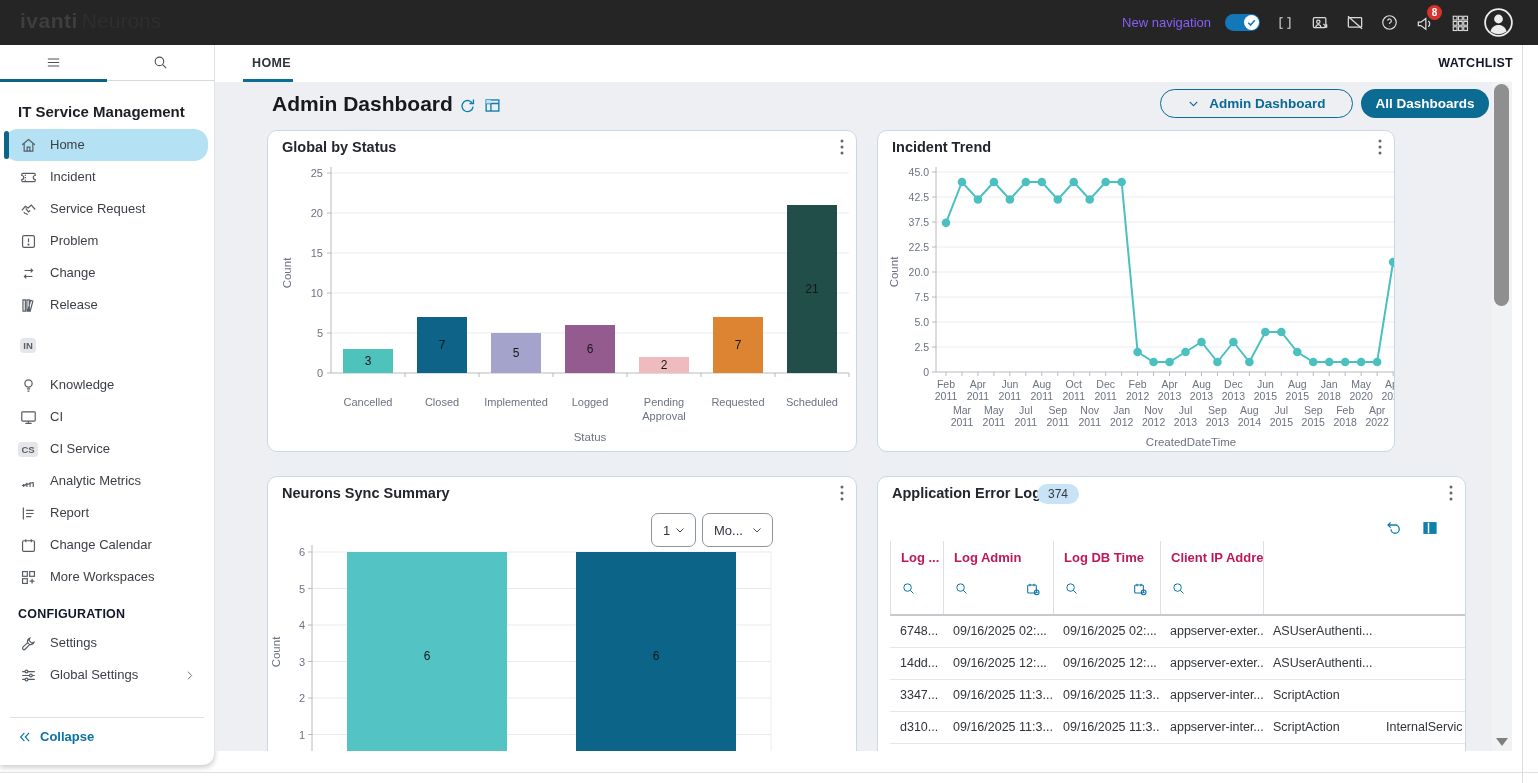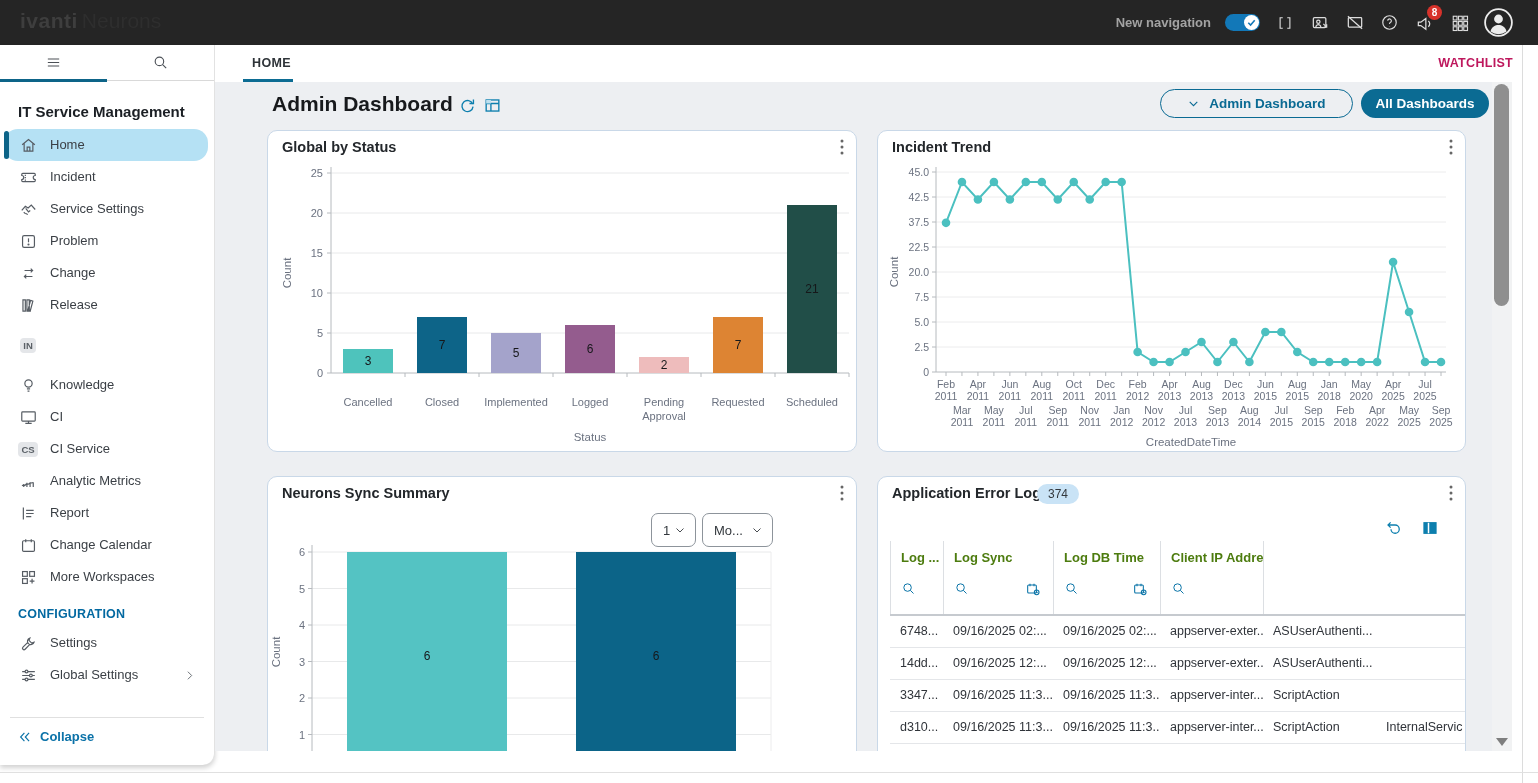--- a/index.html
+++ b/index.html
@@ -5,21 +5,21 @@
   * { margin:0; padding:0; box-sizing:border-box; }
   html,body { width:1538px; height:783px; overflow:hidden; background:#fff;
     font-family:"Liberation Sans", sans-serif; }
 
   
   .topbar { position:absolute; left:0; top:0; width:1538px; height:45px; background:#252525; }
   .logo { position:absolute; left:20px; top:9px; font-size:21px; }
   .logo .lg1 { color:#3e3e3e; font-weight:bold; letter-spacing:.5px; }
   .logo .lg2 { color:#2e2e2e; font-weight:400; margin-left:4px; }
   .topbar-right { position:absolute; right:25px; top:0; height:45px; display:flex; align-items:center; gap:14px; }
-  .newnav { color:#a3a3a3; font-size:13px; font-weight:700; }
+  .newnav { color:#8b5cf6; font-size:13px; font-weight:400; }
   .toggle { width:35px; height:17px; border-radius:9px; background:#1278b8; position:relative; cursor:pointer; }
   .toggle .knob { position:absolute; right:1px; top:1px; width:15px; height:15px; border-radius:50%; background:#fff;
     display:flex; align-items:center; justify-content:center; }
   .tb-icon { width:21px; height:21px; display:flex; align-items:center; justify-content:center; position:relative; }
   .tb-icon svg { stroke:#dcdcdc; fill:none; stroke-width:1.5; }
   .notif-badge { position:absolute; top:-7px; right:-7px; min-width:15px; height:15px; border-radius:8px; background:#d7322b;
     color:#fff; font-size:10px; font-weight:bold; display:flex; align-items:center; justify-content:center; padding:0 3px; }
   .avatar { width:29px; height:29px; }
 
   
@@ -35,31 +35,31 @@
     cursor:pointer; color:#3a3f45; font-size:13px; }
   .side-item.two-line { height:48px; }
   .side-item.selected { background:#b5e1f4; }
   .side-item.selected .accent { position:absolute; left:0; top:2px; bottom:2px; width:4.5px; border-radius:3px; background:#0d6488; }
   .side-item .ic { width:20px; margin:0 12px 0 14px; display:flex; align-items:center; justify-content:center; flex:none; }
   .side-item .ic svg { stroke:#565c63; fill:none; stroke-width:1.5; }
   .badge-ic { background:#e4e6e9; color:#5a6066; font-size:9.5px; font-weight:bold; border-radius:4px; padding:2px 3px; }
   .side-item .lbl { line-height:16px; padding-right:6px; }
   .side-item .chev { margin-left:auto; margin-right:12px; display:flex; }
   .side-item .chev svg { stroke:#565c63; fill:none; stroke-width:1.6; }
-  .cfg-title { margin:14px 0 6px 18px; font-size:12.5px; font-weight:bold; color:#0369a1; letter-spacing:.2px; }
+  .cfg-title { margin:14px 0 6px 18px; font-size:12.5px; font-weight:bold; color:#0f172a; letter-spacing:.2px; }
   .side-divider { position:absolute; left:10px; right:10px; top:672px; height:1px; background:#e0e0e0; }
   .collapse { position:absolute; left:18px; top:684px; display:flex; align-items:center; gap:8px; color:#0b72a8;
     font-size:13px; font-weight:bold; cursor:pointer; }
   .collapse svg { stroke:#0b72a8; fill:none; stroke-width:2; }
 
   
   .tabstrip { position:absolute; left:215px; top:45px; width:1307px; height:37px; background:#fff; }
   .tab-home { position:absolute; left:37px; top:11px; font-size:12.5px; font-weight:bold; color:#2e3338; letter-spacing:.4px; cursor:pointer; }
   .tab-underline { position:absolute; left:28px; bottom:0; width:50px; height:3px; background:#0c6c93; }
-  .watchlist { position:absolute; right:9px; top:11px; font-size:12.5px; font-weight:bold; color:#be185d; letter-spacing:.3px; cursor:pointer; }
+  .watchlist { position:absolute; right:9px; top:11px; font-size:12.5px; font-weight:bold; color:#0f172a; letter-spacing:.3px; cursor:pointer; }
 
   
   .content { position:absolute; left:215px; top:82px; width:1277px; height:669px; background:#edeff2; overflow:hidden; }
   .dash-title { position:absolute; left:57px; top:10px; font-size:21px; font-weight:bold; color:#17191c; }
   .hdr-ic { position:absolute; top:14px; width:20px; height:20px; cursor:pointer; display:flex; }
   .hdr-ic svg { stroke:#0d7fae; fill:none; stroke-width:1.7; }
   .btn-outline { position:absolute; left:945px; top:7px; width:193px; height:29px; border:1.5px solid #0a6a93; border-radius:15px;
     display:flex; align-items:center; justify-content:center; gap:9px; color:#0a6a93; font-size:13.5px; font-weight:bold; cursor:pointer; }
   .btn-outline svg { stroke:#0a6a93; fill:none; stroke-width:2; }
   .btn-filled { position:absolute; left:1146px; top:7px; width:128px; height:29px; background:#0b6b93; border-radius:15px;
@@ -78,21 +78,21 @@
   .dd svg { stroke:#33383d; fill:none; stroke-width:1.8; margin-left:auto; margin-right:9px; }
 
   
   .elog-badge { position:absolute; left:159px; top:7px; background:#c9e3f6; color:#33383d; font-size:12px;
     border-radius:10px; padding:3px 11px; }
   .tbl-tool { position:absolute; top:42px; width:20px; height:20px; cursor:pointer; display:flex; }
   .tbl-tool svg { stroke:#0d7fae; fill:none; stroke-width:1.7; }
   .etable { position:absolute; left:12px; top:64px; right:0; }
   .ehead { display:flex; border-left:1px solid #dcdfe3; }
   .ehead .hcell { border-right:1px solid #dcdfe3; padding:9px 0 0 10px; height:73px; position:relative;
-    font-size:13px; font-weight:bold; color:#4d7c0f; white-space:nowrap; overflow:hidden; }
+    font-size:13px; font-weight:bold; color:#be185d; white-space:nowrap; overflow:hidden; }
   .hcell .ficon { position:absolute; left:10px; top:40px; }
   .hcell .cicon { position:absolute; right:12px; top:40px; }
   .hcell svg { stroke:#0a74a8; fill:none; stroke-width:1.6; }
   .ehead-border { height:1.5px; background:#c6cacf; }
   .erow { display:flex; height:32px; border-bottom:1px solid #e4e6e9; align-items:center; cursor:pointer; }
   .erow .cell { padding-left:10px; font-size:12.5px; color:#30343a; white-space:nowrap; overflow:hidden; flex:none; }
 
   
   .vscroll-track { position:absolute; left:1492px; top:82px; width:20px; height:669px; background:#f1f2f3; }
   .vscroll-thumb { position:absolute; left:2px; top:2px; width:15px; height:222px; border-radius:8px; background:#8f8f8f; cursor:pointer; }
@@ -204,21 +204,21 @@
             </svg>
           </span>
           <span class="lbl">Incident</span>
         </div>
         <div class="side-item">
           <span class="ic">
             <svg width="19" height="19" viewBox="0 0 24 24">
               <path d="M3.5 13 l4.5 -5 3.5 2 4 -3.5 5 5.5 M8.5 10.5 l3.5 4.5 2.2 -1.8 M6 15.5 l2.5 2 M9 17 l2 1.5"></path>
             </svg>
           </span>
-          <span class="lbl">Service Settings</span>
+          <span class="lbl">Service Request</span>
         </div>
         <div class="side-item">
           <span class="ic">
             <svg width="19" height="19" viewBox="0 0 24 24">
               <rect x="4.5" y="4.5" width="15" height="15" rx="2"></rect>
               <path d="M12 8 v5"></path>
               <circle cx="12" cy="15.8" r="0.6" fill="#565c63"></circle>
             </svg>
           </span>
           <span class="lbl">Problem</span>
@@ -429,21 +429,21 @@
           <text x="470" y="245" font-size="11" text-anchor="middle" fill="#6b7280">Requested</text>
           <line x1="581" y1="212" x2="581" y2="216" stroke="#b6babe"></line>
           <rect x="519" y="44" width="50" height="168" fill="#214E48"></rect>
           <text x="544" y="132" font-size="12" text-anchor="middle" fill="#16181a">21</text>
           <text x="544" y="245" font-size="11" text-anchor="middle" fill="#6b7280">Scheduled</text>
           <text x="322" y="280" font-size="11.5" text-anchor="middle" fill="#6b7280">Status</text>
           <text x="23" y="112" font-size="11.5" text-anchor="middle" fill="#6b7280" transform="rotate(-90 23 112)">Count</text>
         </svg></div>
   </div>
 
-  <div class="card" style="left:662px; top:48px; width:589px; height:322px;text-decoration:underline;">
+  <div class="card" style="left:662px; top:48px; width:518px; height:322px;text-decoration:underline;">
     <div class="card-title">Incident Trend</div>
     <div class="kebab">
       <svg width="4" height="16" viewBox="0 0 4 16" fill="#666">
           <circle cx="2" cy="2" r="1.5"></circle>
           <circle cx="2" cy="8" r="1.5"></circle>
           <circle cx="2" cy="14" r="1.5"></circle>
         </svg>
     </div>
     <div class="chart-mount" id="chart-incident" style="top:30px; width:589px; height:292px;"><svg width="589" height="292" viewBox="0 0 589 292">
           <line x1="54" y1="211" x2="58" y2="211" stroke="#b6babe"></line>
@@ -678,21 +678,21 @@
           <rect x="4" y="5" width="16" height="14" fill="#0d7fae" stroke="#0d7fae"></rect>
           <path d="M10 5 V19" stroke="#fff" stroke-width="2"></path>
         </svg>
     </div>
     <div class="etable">
       <div class="ehead" id="elog-head">
           <div class="hcell" style="width: 53px;"><span>Log ...</span><span class="ficon"><svg width="15" height="15" viewBox="0 0 24 24">
                 <circle cx="10.5" cy="10.5" r="6"></circle>
                 <path d="M15 15 L20 20"></path>
               </svg></span></div>
-          <div class="hcell" style="width: 110px;"><span>Log Sync</span><span class="ficon"><svg width="15" height="15" viewBox="0 0 24 24">
+          <div class="hcell" style="width: 110px;"><span>Log Admin</span><span class="ficon"><svg width="15" height="15" viewBox="0 0 24 24">
                 <circle cx="10.5" cy="10.5" r="6"></circle>
                 <path d="M15 15 L20 20"></path>
               </svg></span><span class="cicon"><svg width="16" height="16" viewBox="0 0 24 24">
                 <rect x="4" y="6" width="13" height="12" rx="1.5"></rect>
                 <path d="M7.5 4 v4 M13.5 4 v4"></path>
                 <circle cx="17.5" cy="17" r="3.5"></circle>
                 <path d="M17.5 15.5 v1.8 h1.5"></path>
               </svg></span></div>
           <div class="hcell" style="width: 107px;"><span>Log DB Time</span><span class="ficon"><svg width="15" height="15" viewBox="0 0 24 24">
                 <circle cx="10.5" cy="10.5" r="6"></circle>

